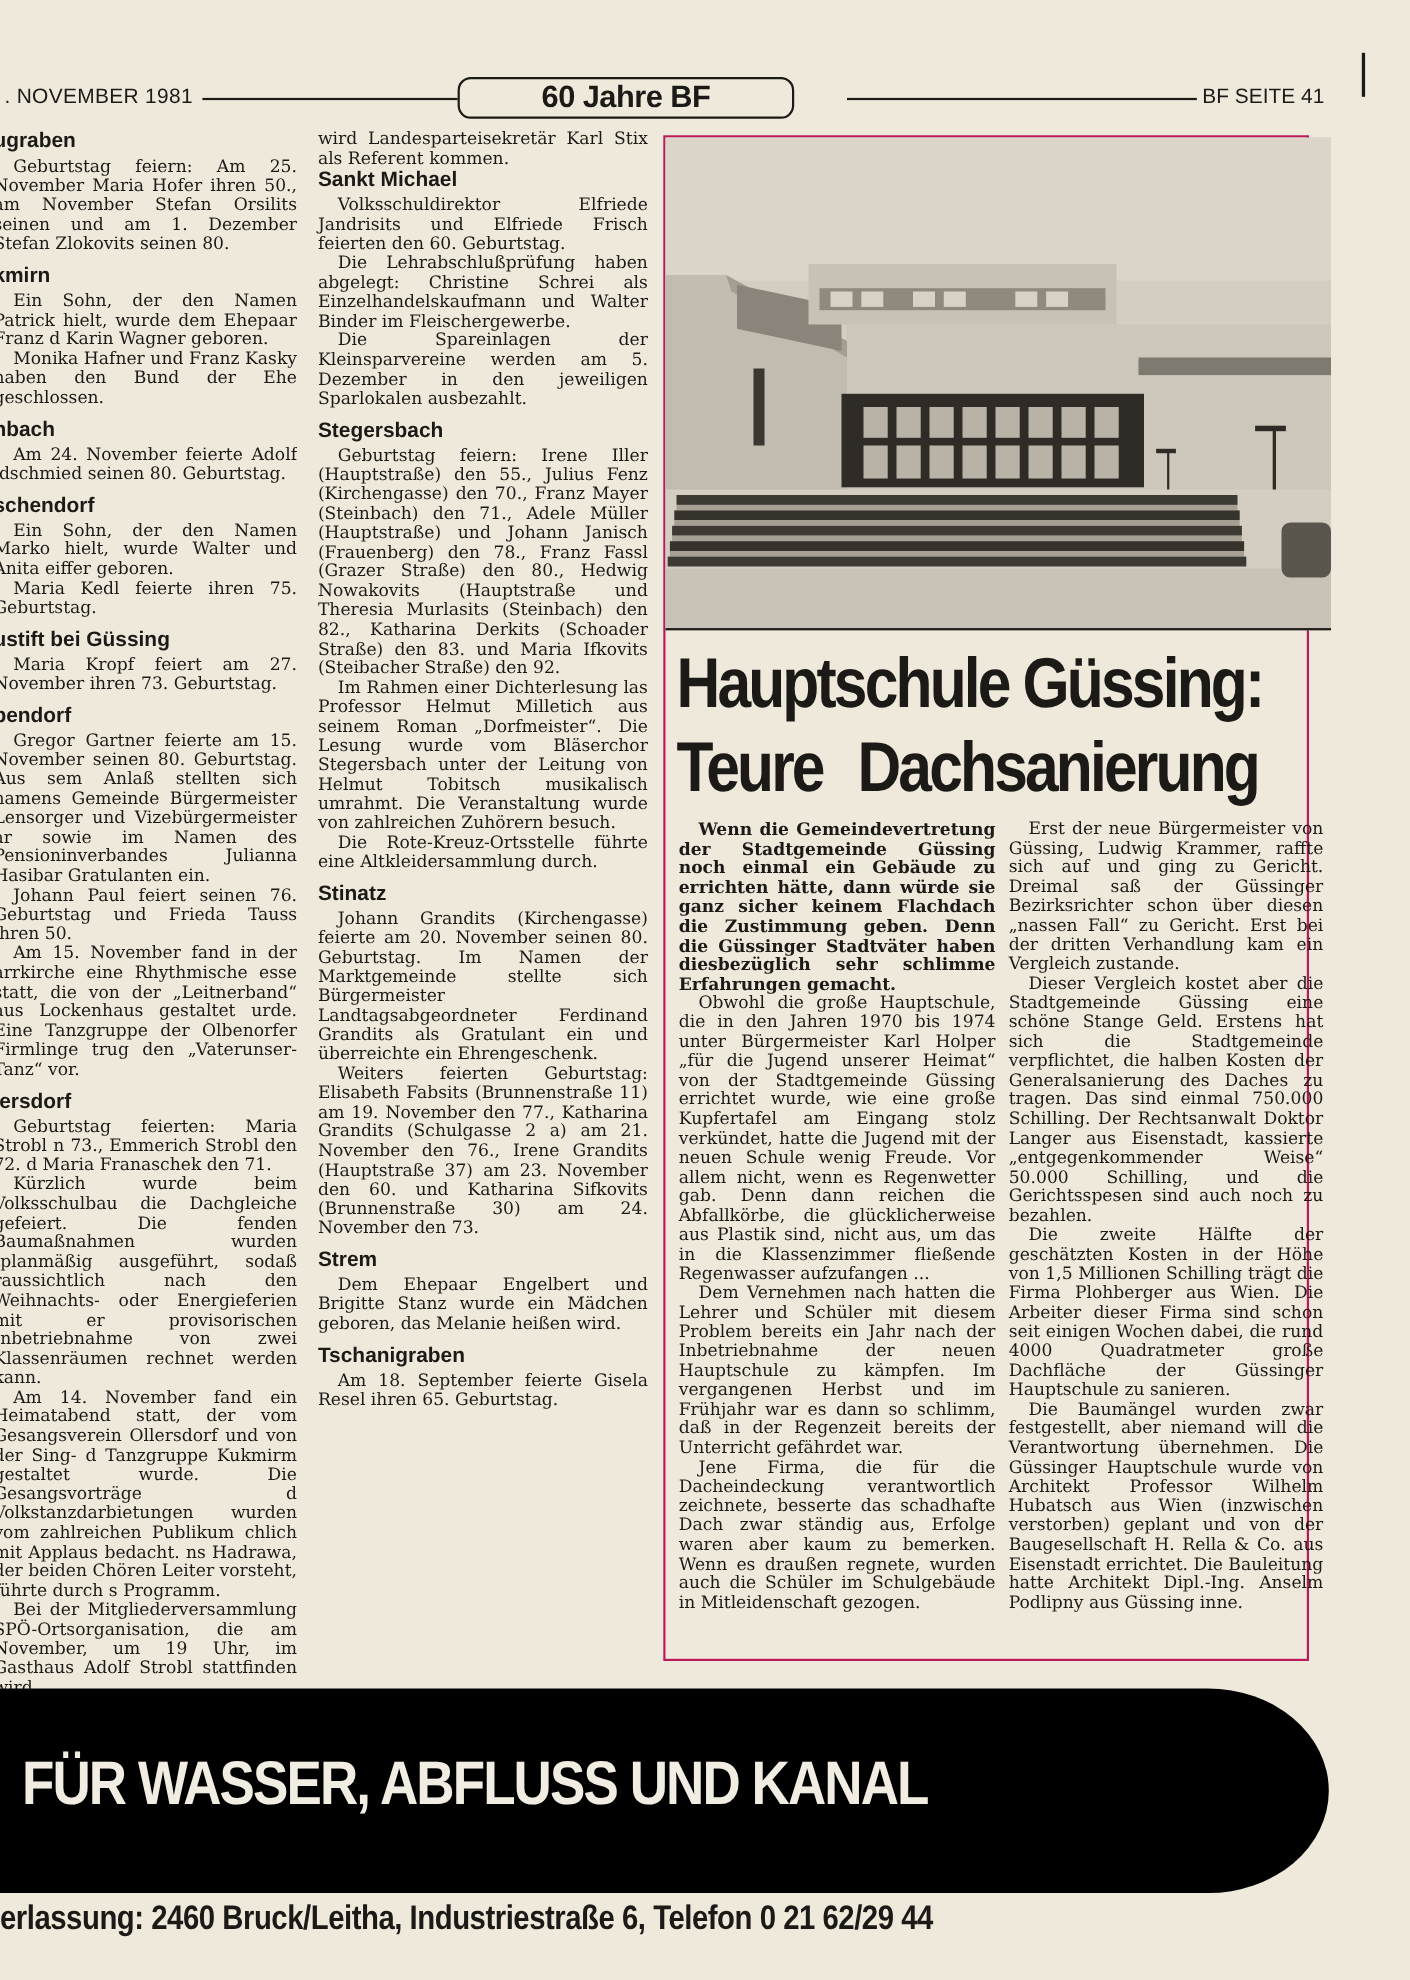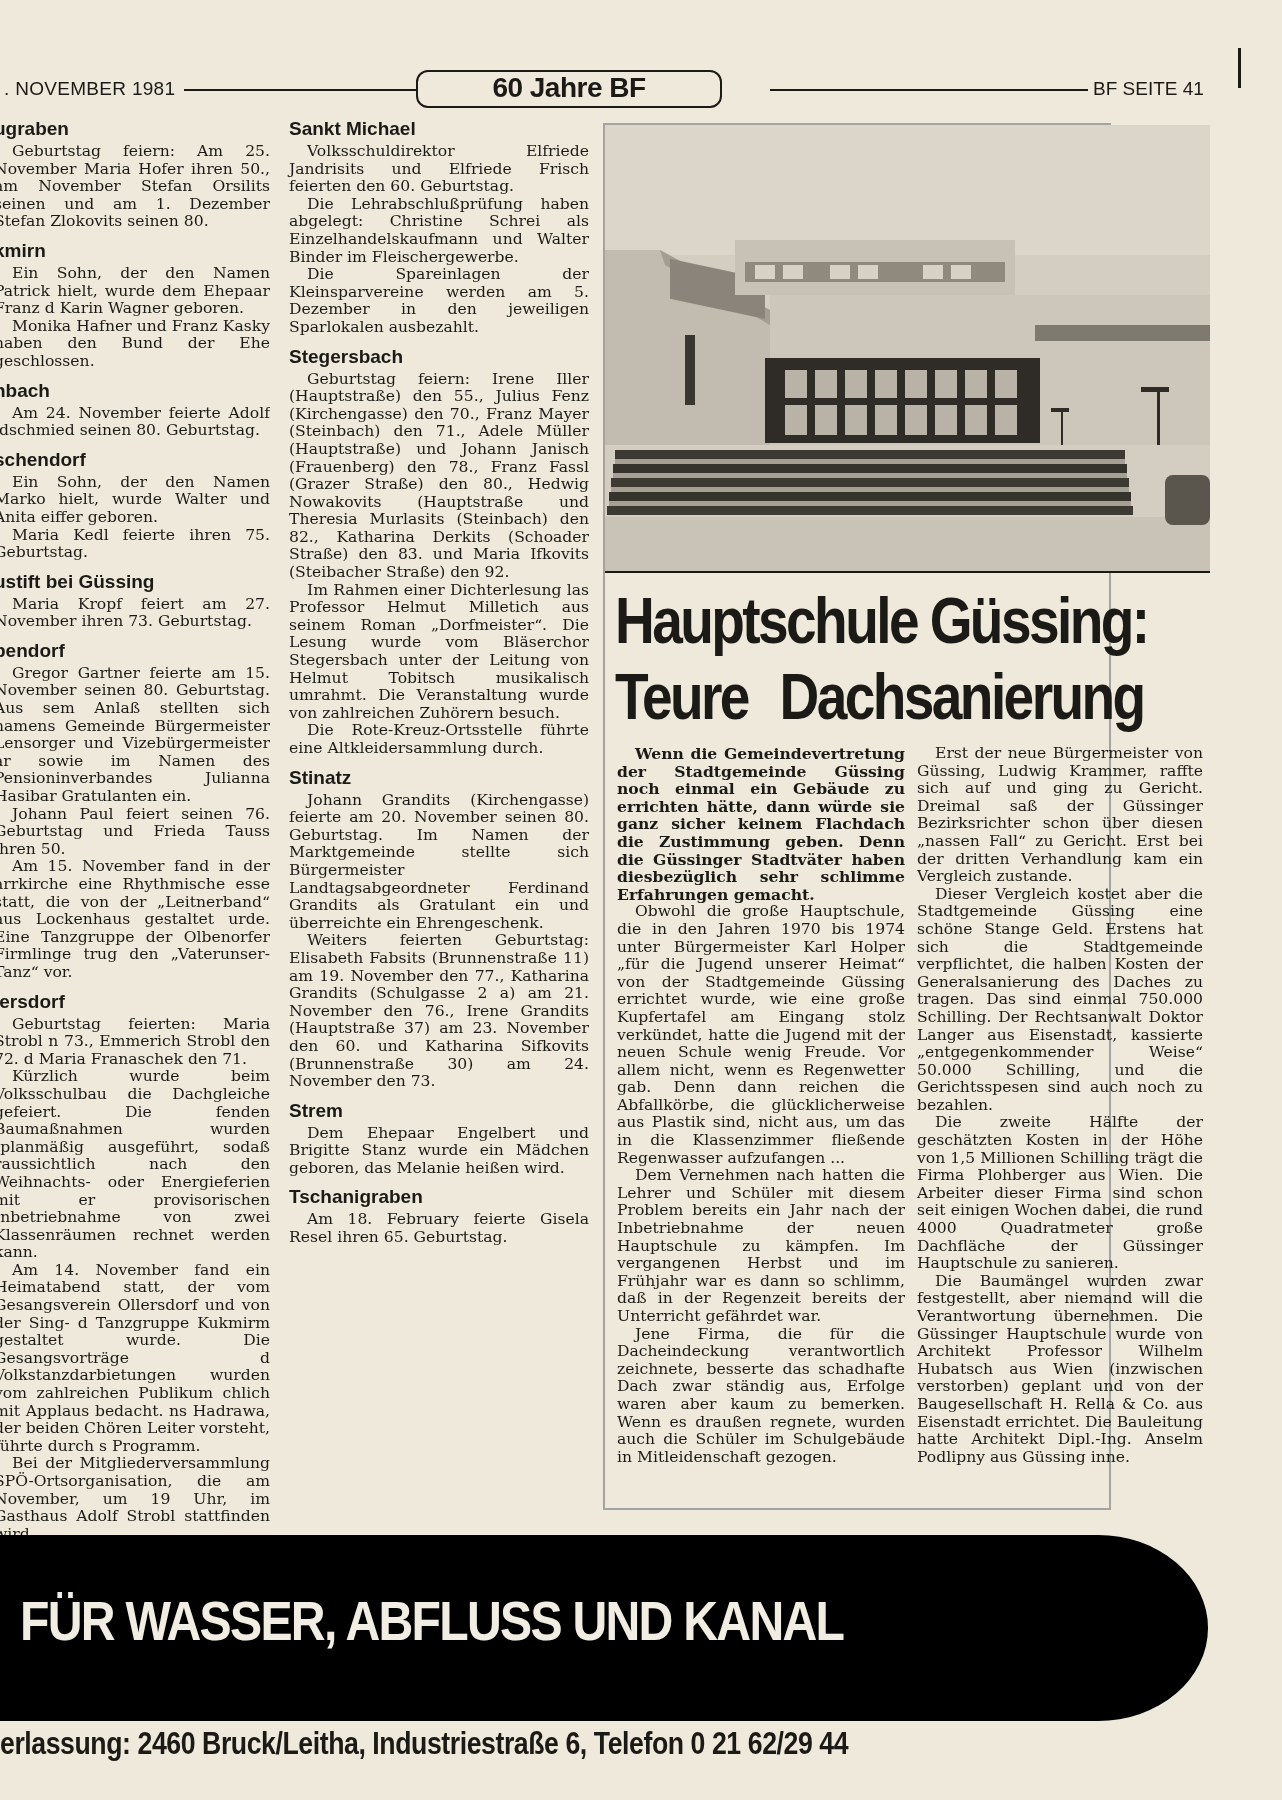--- a/index.html
+++ b/index.html
@@ -41,22 +41,22 @@
   .section-head {
     font-family: "Liberation Sans", sans-serif; font-weight: bold; font-size: 19px;
     line-height: 22px; margin: 9px 0 3px 0; text-align: left;
   }
   .col .section-head:first-child { margin-top: 0; }
   .para { text-indent: 18px; }
   .para.noindent { text-indent: 0; }
 
   
   .article-box {
-    position: absolute; left: 603px; top: 123px; width: 508px; height: 1387px;
-    border: 2px solid #a3a3a3;
+    position: absolute; left: 603px; top: 123px; width: 587px; height: 1387px;
+    border: 2px solid #be185d;
   }
   .photo {
     position: absolute; left: 0; top: 0; width: 605px; height: 448px;
     border-bottom: 2px solid #1c1a16;
     background: #cfc9bc; overflow: hidden;
   }
   .headline {
     position: absolute; left: 10px; top: 458px; width: 590px;
     font-family: "Liberation Sans", sans-serif; font-weight: bold;
     font-size: 64px; line-height: 76px; letter-spacing: -3px;
@@ -121,36 +121,37 @@
         <div class="para">Am 15. November fand in der arrkirche eine Rhythmische esse statt, die von der „Leitnerband“ aus Lockenhaus gestaltet urde. Eine Tanzgruppe der Olbenorfer Firmlinge trug den „Vaterunser-Tanz“ vor.</div>
         <div class="section-head">lersdorf</div>
         <div class="para">Geburtstag feierten: Maria Strobl n 73., Emmerich Strobl den 72. d Maria Franaschek den 71.</div>
         <div class="para">Kürzlich wurde beim Volksschulbau die Dachgleiche gefeiert. Die fenden Baumaßnahmen wurden tplanmäßig ausgeführt, sodaß raussichtlich nach den Weihnachts- oder Energieferien mit er provisorischen Inbetriebnahme von zwei Klassenräumen rechnet werden kann.</div>
         <div class="para">Am 14. November fand ein Heimatabend statt, der vom Gesangsverein Ollersdorf und von der Sing- d Tanzgruppe Kukmirm gestaltet wurde. Die Gesangsvorträge d Volkstanzdarbietungen wurden vom zahlreichen Publikum chlich mit Applaus bedacht. ns Hadrawa, der beiden Chören Leiter vorsteht, führte durch s Programm.</div>
         <div class="para">Bei der Mitgliederversammlung SPÖ-Ortsorganisation, die am November, um 19 Uhr, im Gasthaus Adolf Strobl stattfinden wird,</div>
       </div>
   </div>
 
   <div class="col col2">
+    <div class="para noindent">wird Landesparteisekretär Karl Stix als Referent kommen.</div>
     <div id="col2-inner">
         <div class="section-head">Sankt Michael</div>
         <div class="para">Volksschuldirektor Elfriede Jandrisits und Elfriede Frisch feierten den 60. Geburtstag.</div>
         <div class="para">Die Lehrabschlußprüfung haben abgelegt: Christine Schrei als Einzelhandelskaufmann und Walter Binder im Fleischergewerbe.</div>
         <div class="para">Die Spareinlagen der Kleinsparvereine werden am 5. Dezember in den jeweiligen Sparlokalen ausbezahlt.</div>
         <div class="section-head">Stegersbach</div>
         <div class="para">Geburtstag feiern: Irene Iller (Hauptstraße) den 55., Julius Fenz (Kirchengasse) den 70., Franz Mayer (Steinbach) den 71., Adele Müller (Hauptstraße) und Johann Janisch (Frauenberg) den 78., Franz Fassl (Grazer Straße) den 80., Hedwig Nowakovits (Hauptstraße und Theresia Murlasits (Steinbach) den 82., Katharina Derkits (Schoader Straße) den 83. und Maria Ifkovits (Steibacher Straße) den 92.</div>
         <div class="para">Im Rahmen einer Dichterlesung las Professor Helmut Milletich aus seinem Roman „Dorfmeister“. Die Lesung wurde vom Bläserchor Stegersbach unter der Leitung von Helmut Tobitsch musikalisch umrahmt. Die Veranstaltung wurde von zahlreichen Zuhörern besuch.</div>
         <div class="para">Die Rote-Kreuz-Ortsstelle führte eine Altkleidersammlung durch.</div>
         <div class="section-head">Stinatz</div>
         <div class="para">Johann Grandits (Kirchengasse) feierte am 20. November seinen 80. Geburtstag. Im Namen der Marktgemeinde stellte sich Bürgermeister Landtagsabgeordneter Ferdinand Grandits als Gratulant ein und überreichte ein Ehrengeschenk.</div>
         <div class="para">Weiters feierten Geburtstag: Elisabeth Fabsits (Brunnenstraße 11) am 19. November den 77., Katharina Grandits (Schulgasse 2 a) am 21. November den 76., Irene Grandits (Hauptstraße 37) am 23. November den 60. und Katharina Sifkovits (Brunnenstraße 30) am 24. November den 73.</div>
         <div class="section-head">Strem</div>
         <div class="para">Dem Ehepaar Engelbert und Brigitte Stanz wurde ein Mädchen geboren, das Melanie heißen wird.</div>
         <div class="section-head">Tschanigraben</div>
-        <div class="para">Am 18. February feierte Gisela Resel ihren 65. Geburtstag.</div>
+        <div class="para">Am 18. September feierte Gisela Resel ihren 65. Geburtstag.</div>
       </div>
   </div>
 
   <div class="article-box">
     <div class="photo">
       <svg width="605" height="448" viewBox="0 0 605 448">
         <rect x="0" y="0" width="605" height="448" fill="#d4cec2"></rect>
         <rect x="0" y="0" width="605" height="130" fill="#dcd6ca"></rect>
 
         <polygon points="0,125 55,125 165,185 165,320 0,320" fill="#c2bcb0"></polygon>

